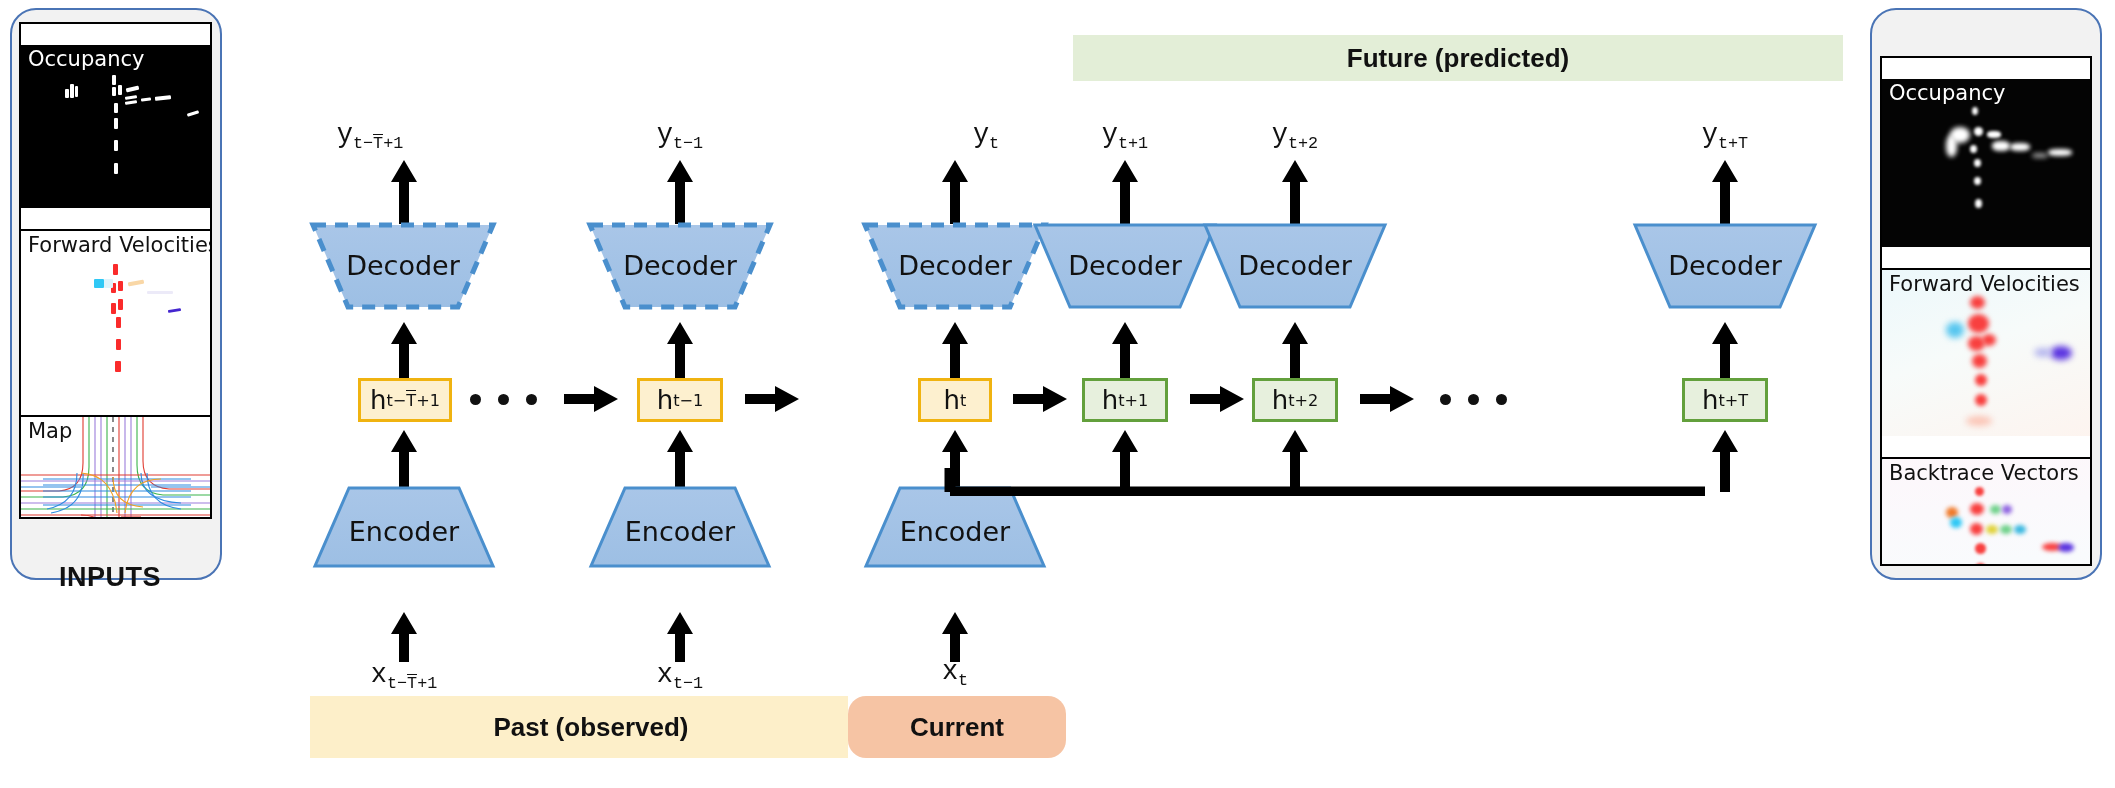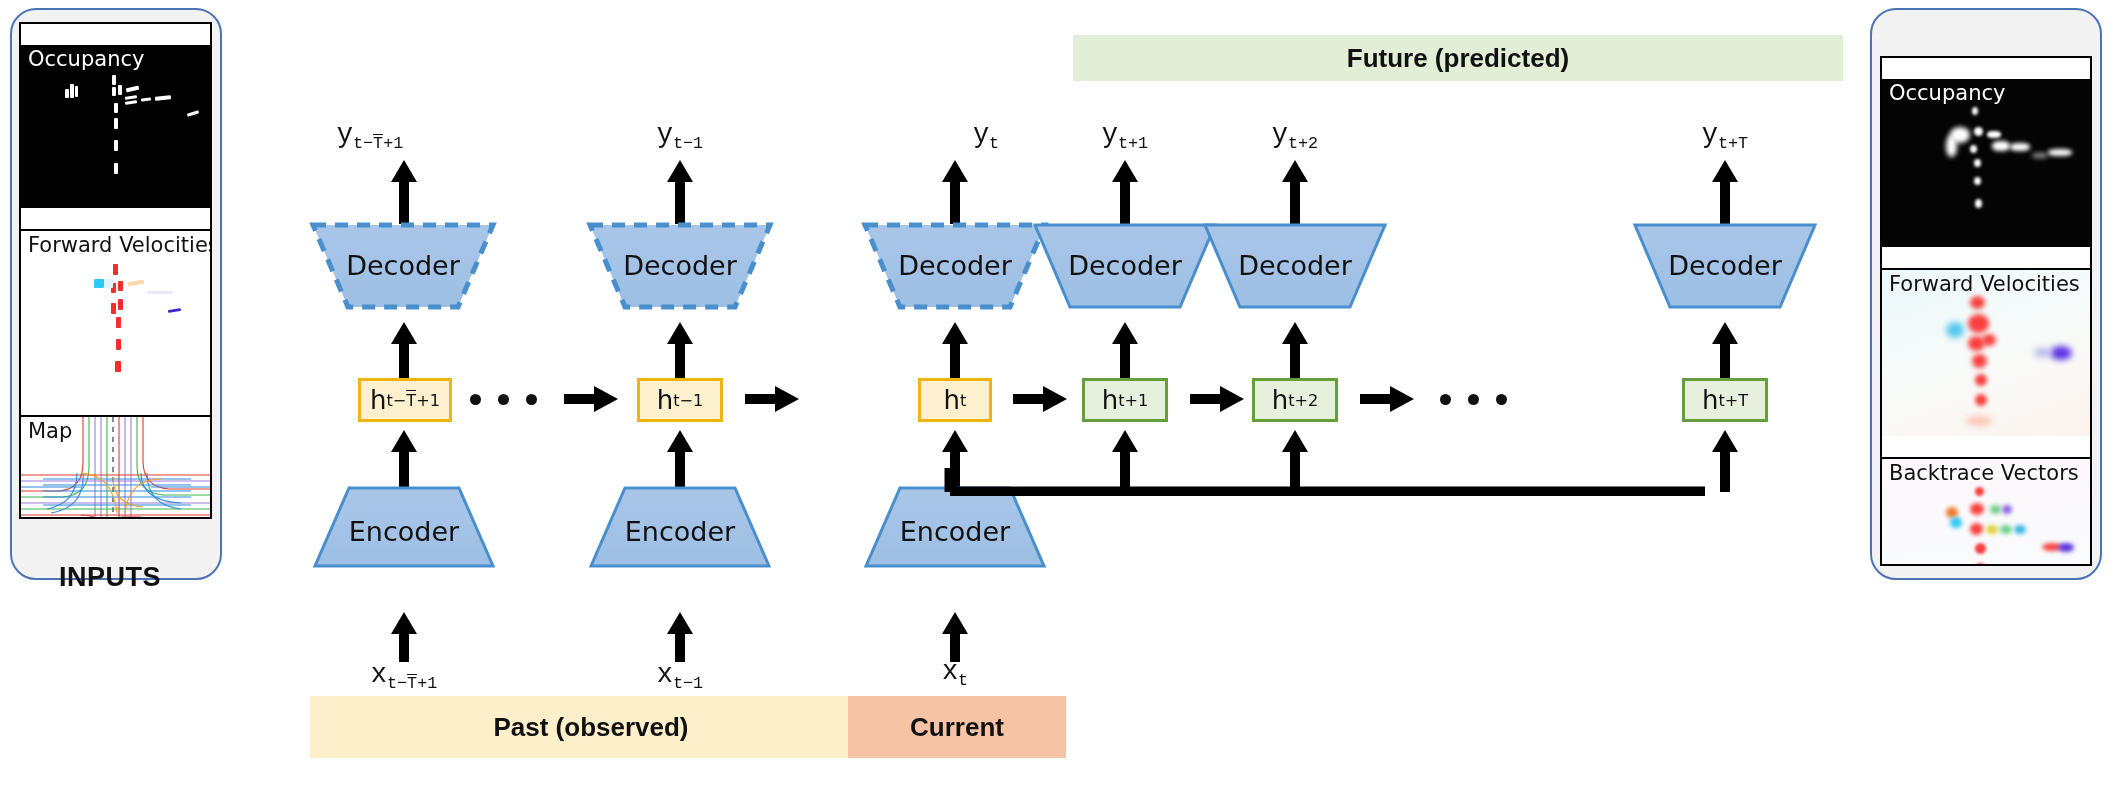--- a/index.html
+++ b/index.html
@@ -225,21 +225,21 @@
         <i class="blob" style="left:93px;top:124px;width:11px;height:11px;background:#f8403f;border-radius:50%;filter:blur(1.8px);"></i>
         <i class="blob" style="left:160px;top:84px;width:20px;height:8px;background:#f8403f;border-radius:50%;filter:blur(2.2px);"></i>
         <i class="blob" style="left:176px;top:84px;width:16px;height:9px;background:#5b35e0;border-radius:50%;filter:blur(2.2px);"></i>
         <i class="blob" style="left:92px;top:150px;width:16px;height:8px;background:#fbc5b6;border-radius:50%;filter:blur(2.6px);"></i>
       </div>
     </div>
   </div>
 
   <div class="band future" style="left:1073px;top:35px;width:770px;height:46px;">Future (predicted)</div>
   <div class="band past" style="left:310px;top:696px;width:538px;height:62px;padding-left:24px;">Past (observed)</div>
-  <div class="band current" style="left:848px;top:696px;width:218px;height:62px;">Current</div>
+  <div class="band current" style="left:848px;top:696px;width:218px;height:62px;border-radius:18px;">Current</div>
 
   <div class="term" style="left:310px;top:120px;width:120px;">y<sub>t−<span class="ovl">T</span>+1</sub></div>
   <svg class="uarrow" style="left:391px;top:160px;" width="26" height="64">
     <polygon points="13,0 26,22 18,22 18,64 8,64 8,22 0,22" fill="#000"></polygon>
     </svg>
   <div class="trap" style="left:310px;top:222px;">
     <svg width="186" height="88">
         <defs>
           <linearGradient id="gD0" x1="0" y1="0" x2="0" y2="1">
       <stop offset="0" stop-color="#a9c6e8"></stop>

